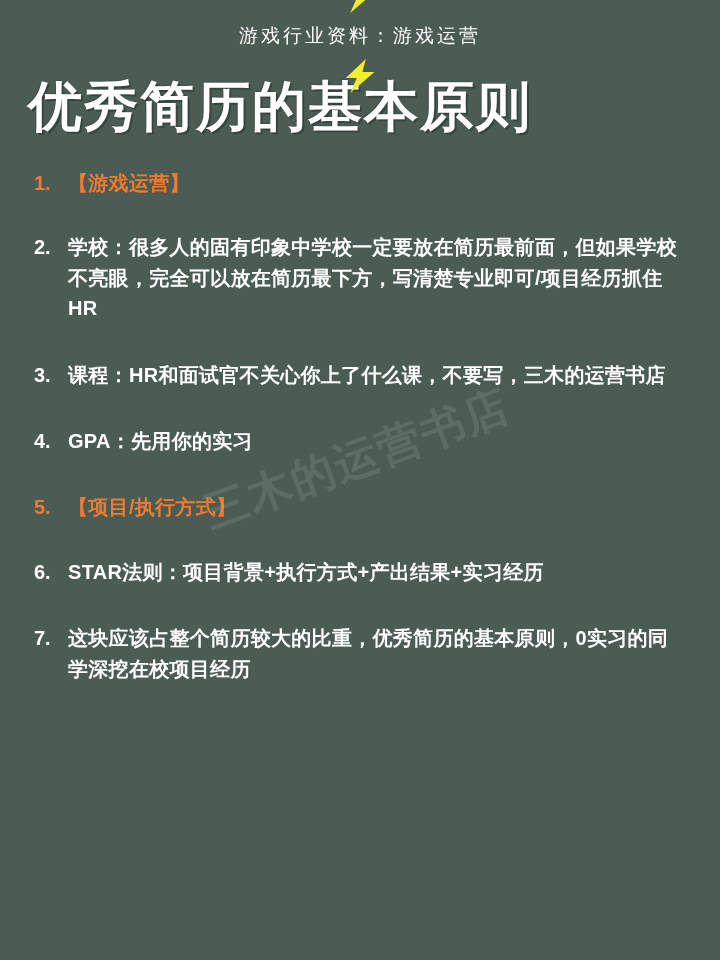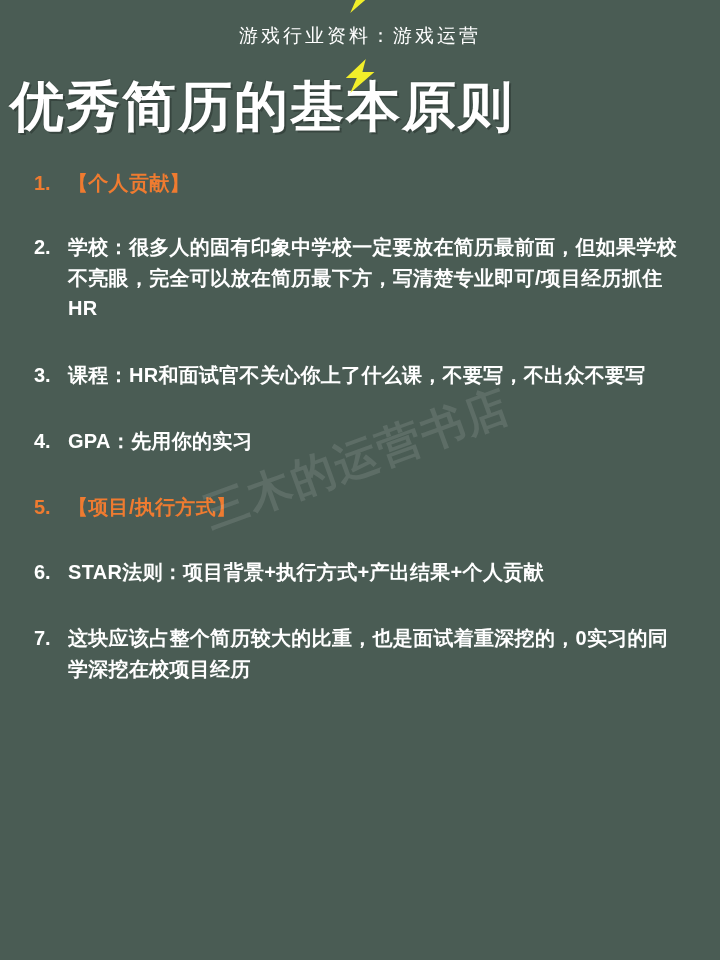--- a/index.html
+++ b/index.html
@@ -45,21 +45,21 @@
     color: #ffffff;
     font-size: 19px;
     letter-spacing: 3px;
     font-family: "Liberation Serif", "DejaVu Serif", serif;
     font-weight: normal;
     white-space: nowrap;
   }
 
   
   .main-title {
-    margin: 18px 0 0 10px;
+    margin: 18px 0 0 28px;
     color: #ffffff;
     font-size: 54px;
     font-weight: bold;
     letter-spacing: 2px;
     line-height: 1.15;
     text-shadow:
        2px 2px 0 rgba(0,0,0,0.25),
       -1px -1px 0 rgba(0,0,0,0.12);
     font-family: "DejaVu Sans", "Liberation Sans", sans-serif;
   }
@@ -135,41 +135,41 @@
     </span>
   </div>
 
   <h1 class="main-title">优秀简历的基本原则</h1>
 
   <div class="watermark">三木的运营书店</div>
 
   <ul class="list">
     <li class="item section">
       <span class="num">1.</span>
-      <span class="text">【个人贡献】</span>
+      <span class="text">【游戏运营】</span>
     </li>
     <li class="item gap-big">
       <span class="num">2.</span>
       <span class="text">学校：很多人的固有印象中学校一定要放在简历最前面，但如果学校不亮眼，完全可以放在简历最下方，写清楚专业即可/项目经历抓住HR</span>
     </li>
     <li class="item gap-big">
       <span class="num">3.</span>
-      <span class="text">课程：HR和面试官不关心你上了什么课，不要写，不出众不要写</span>
+      <span class="text">课程：HR和面试官不关心你上了什么课，不要写，三木的运营书店</span>
     </li>
     <li class="item gap-big">
       <span class="num">4.</span>
       <span class="text">GPA：先用你的实习</span>
     </li>
     <li class="item section">
       <span class="num">5.</span>
       <span class="text">【项目/执行方式】</span>
     </li>
     <li class="item gap-big">
       <span class="num">6.</span>
-      <span class="text">STAR法则：项目背景+执行方式+产出结果+个人贡献</span>
+      <span class="text">STAR法则：项目背景+执行方式+产出结果+实习经历</span>
     </li>
     <li class="item">
       <span class="num">7.</span>
-      <span class="text">这块应该占整个简历较大的比重，也是面试着重深挖的，0实习的同学深挖在校项目经历</span>
+      <span class="text">这块应该占整个简历较大的比重，优秀简历的基本原则，0实习的同学深挖在校项目经历</span>
     </li>
   </ul>
 
 </div>
 
 </body></html>

